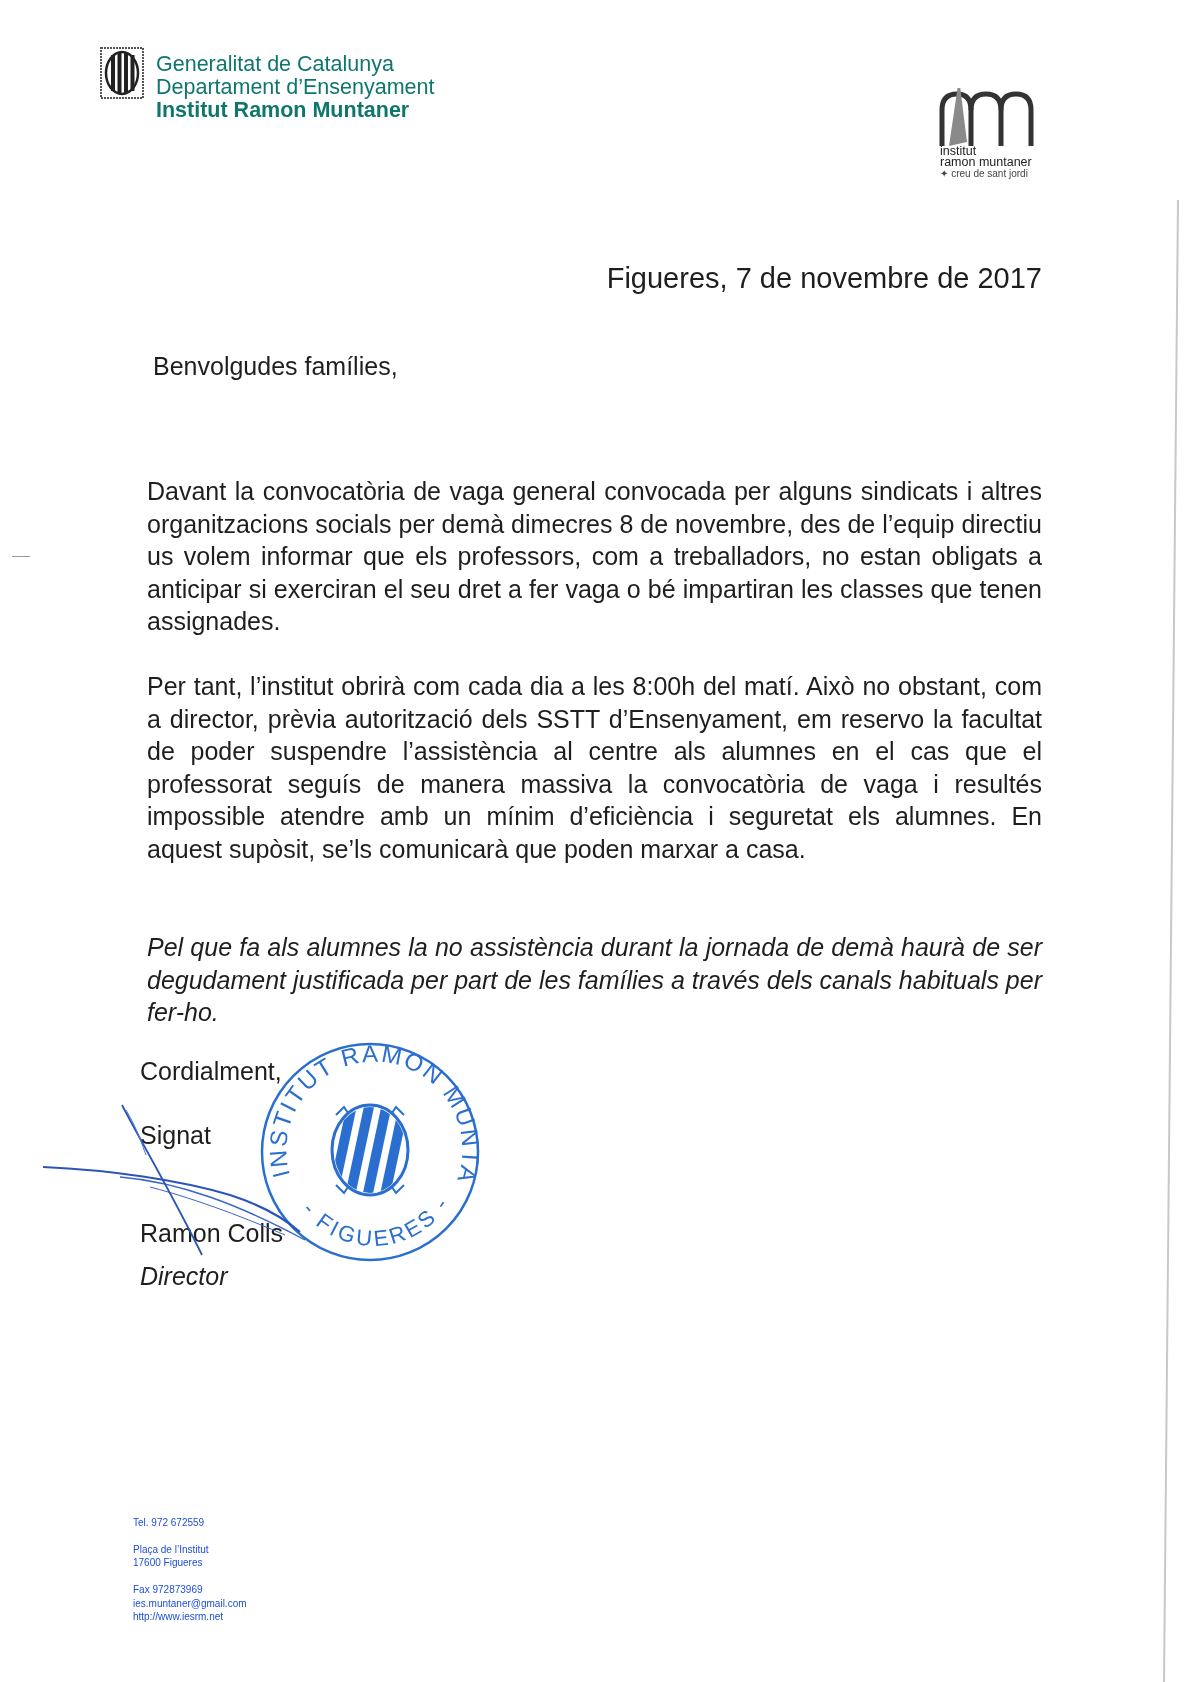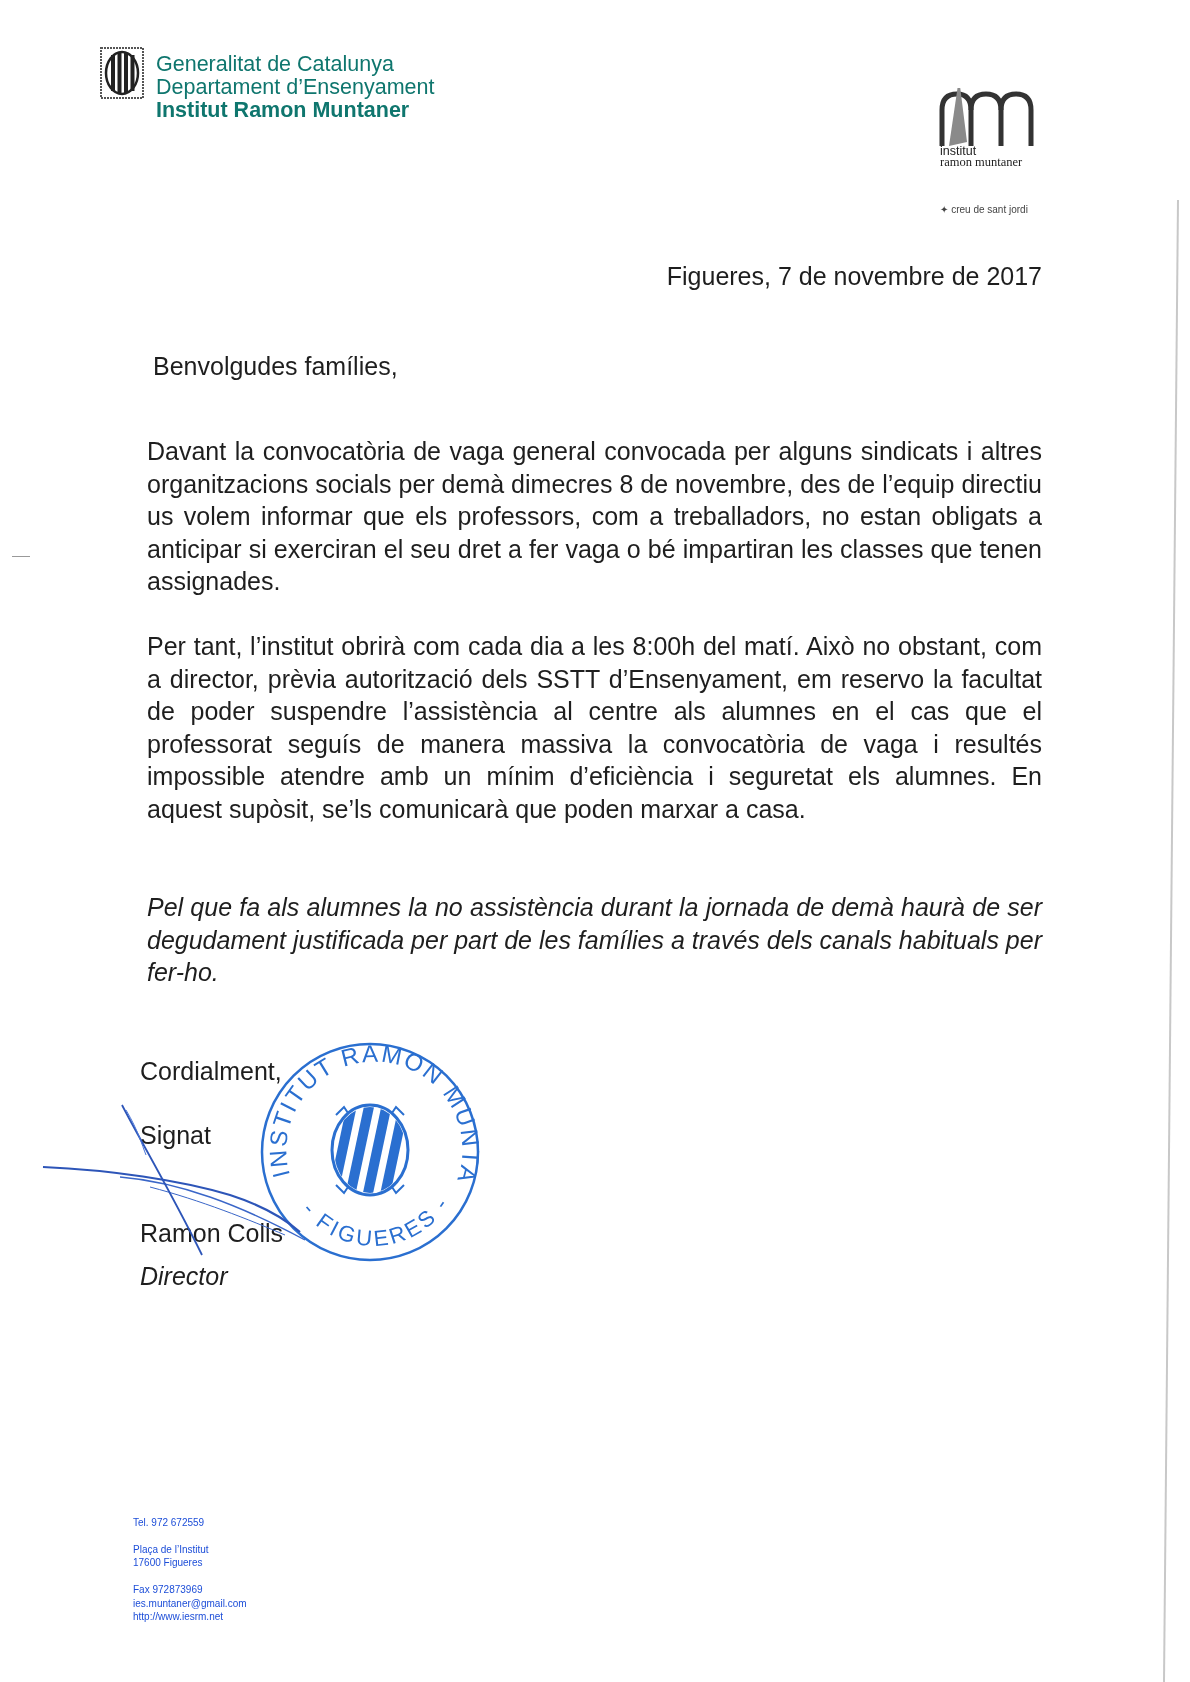--- a/index.html
+++ b/index.html
@@ -11,30 +11,30 @@
     
     #gencat-emblem { left: 100px; top: 47px; width: 44px; height: 52px; }
     .hdr-line { left: 156px; font-size: 21.5px; line-height: 24px; white-space: nowrap; color: #0f766e; }
     #hdr-1 { top: 52px; }
     #hdr-2 { top: 75px; }
     #hdr-3 { top: 98px; font-weight: bold; }
     
     #school-logo { left: 935px; top: 88px; width: 120px; height: 95px; }
     .logo-txt { left: 940px; white-space: nowrap; color: #222; line-height: 12px; }
     #logo-t1 { top: 145px; font-size: 12.5px; }
-    #logo-t2 { top: 156px; font-size: 12.5px; font-family: Liberation Serif, serif; }
-    #logo-t3 { top: 168px; font-size: 10px; color: #444; margin-top: 36px; }
+    #logo-t2 { top: 156px; font-size: 12.5px; }
+    #logo-t3 { top: 168px; font-size: 10px; color: #444; }
     
-    #date-line { right: 148px; top: 262px; font-size: 25px; white-space: nowrap; }
+    #date-line { right: 148px; top: 262px; font-size: 29px; white-space: nowrap; }
     
     #salutation { left: 153px; top: 352px; font-size: 25px; white-space: nowrap; text-align: right; }
     
     .para {
       left: 147px; width: 895px; font-size: 25px; line-height: 32.5px;
-      text-align: justify; text-align-last: left;
+      text-align: justify; text-align-last: left; margin-top: 40px;
     }
     #para-1 { top: 435px; }
     #para-2 { top: 630px; }
     #para-3 { top: 891px; font-style: italic; }
     
     .closing { left: 140px; font-size: 25px; white-space: nowrap; }
     #closing-regards { top: 1057px; }
     #closing-signed { top: 1121px; }
     #closing-name { top: 1219px; }
     #closing-title { top: 1262px; font-style: italic; }

